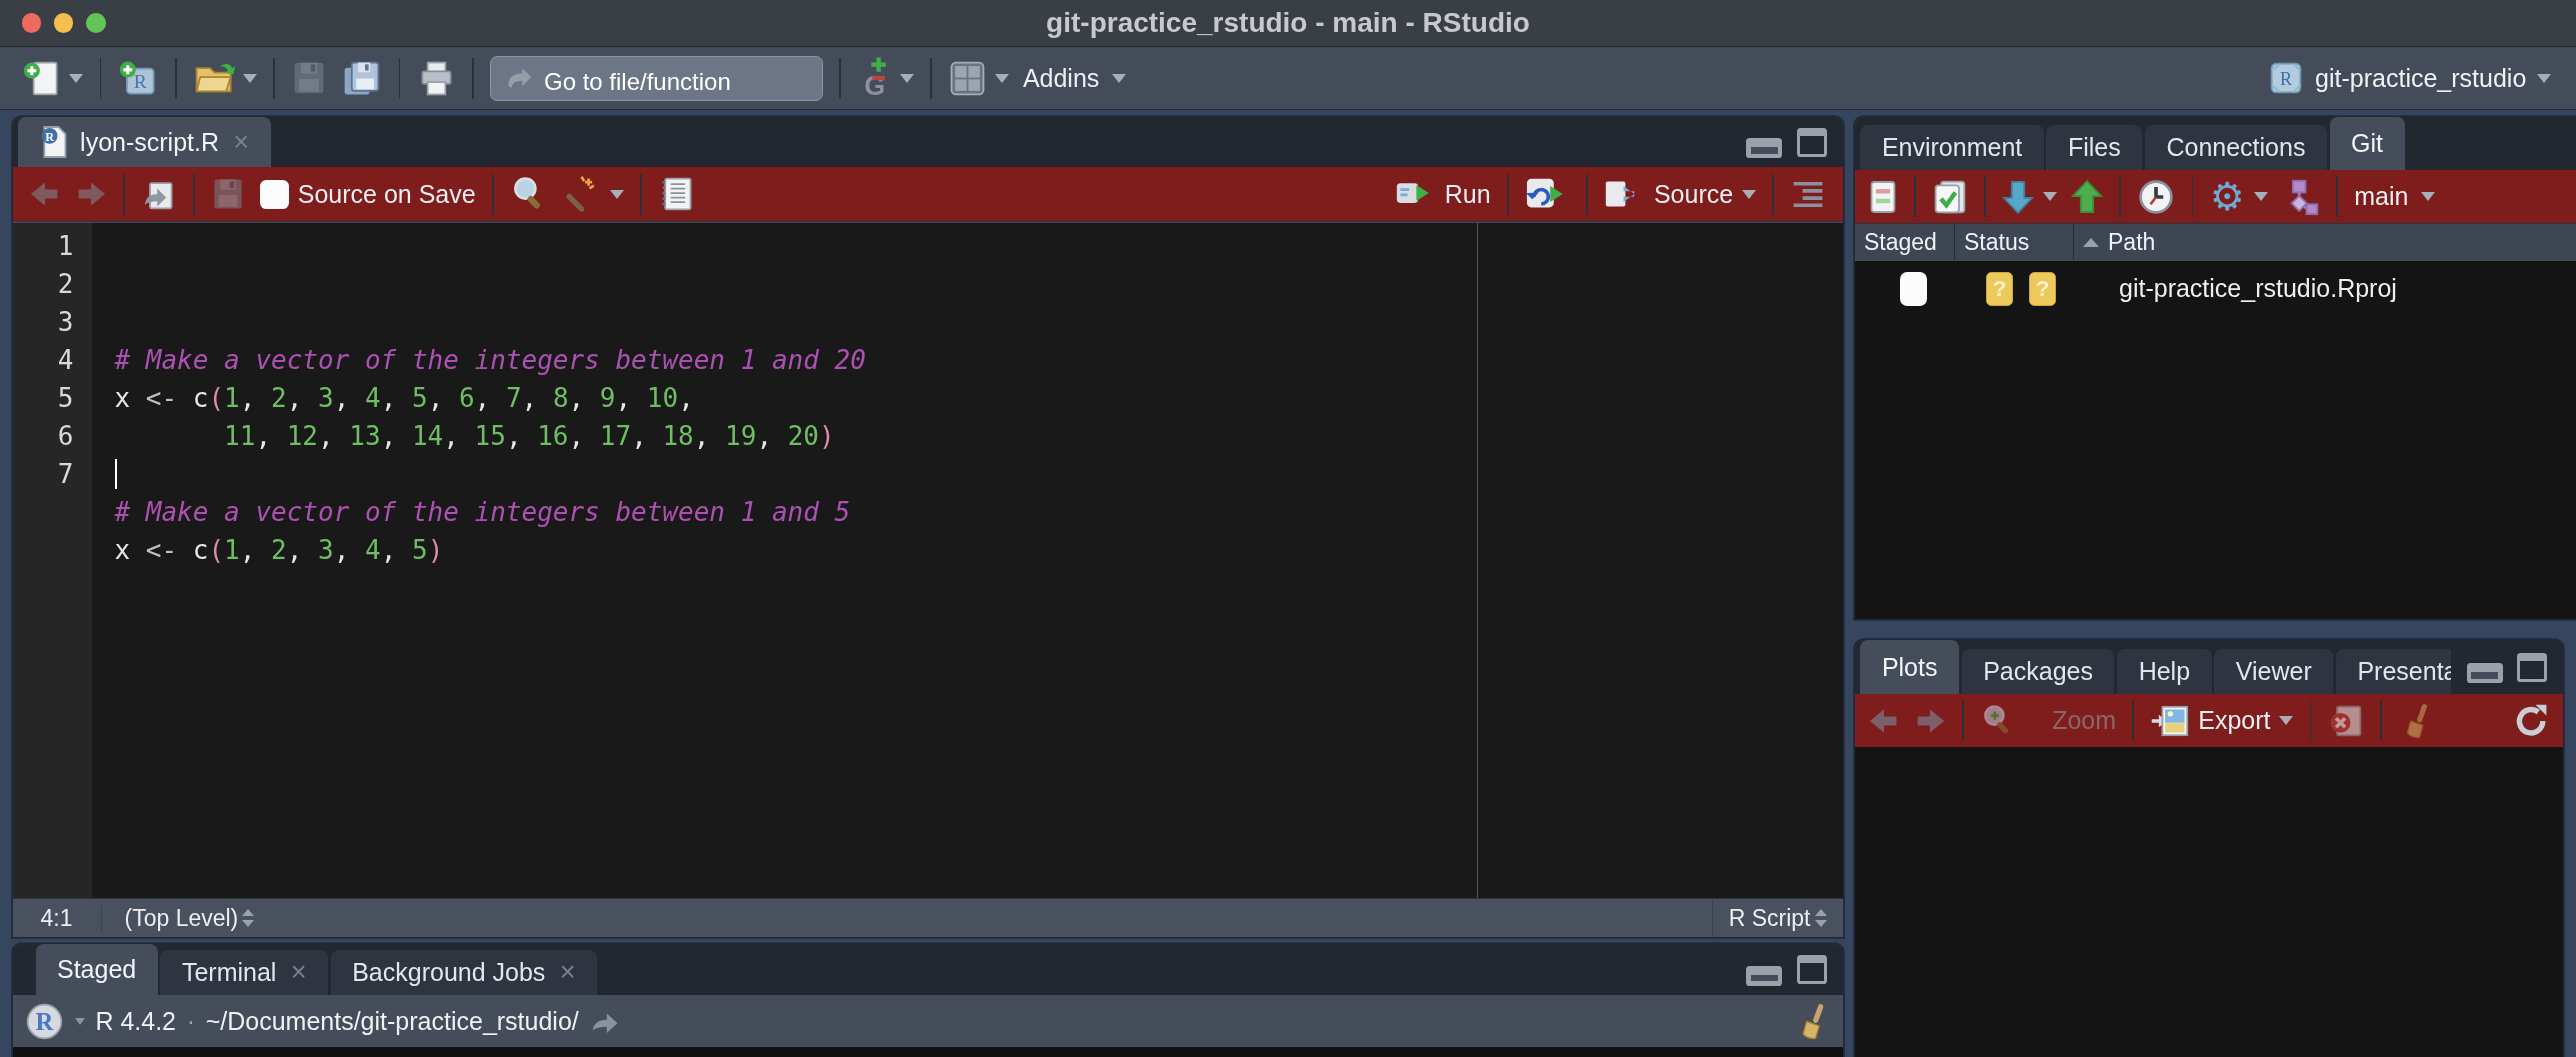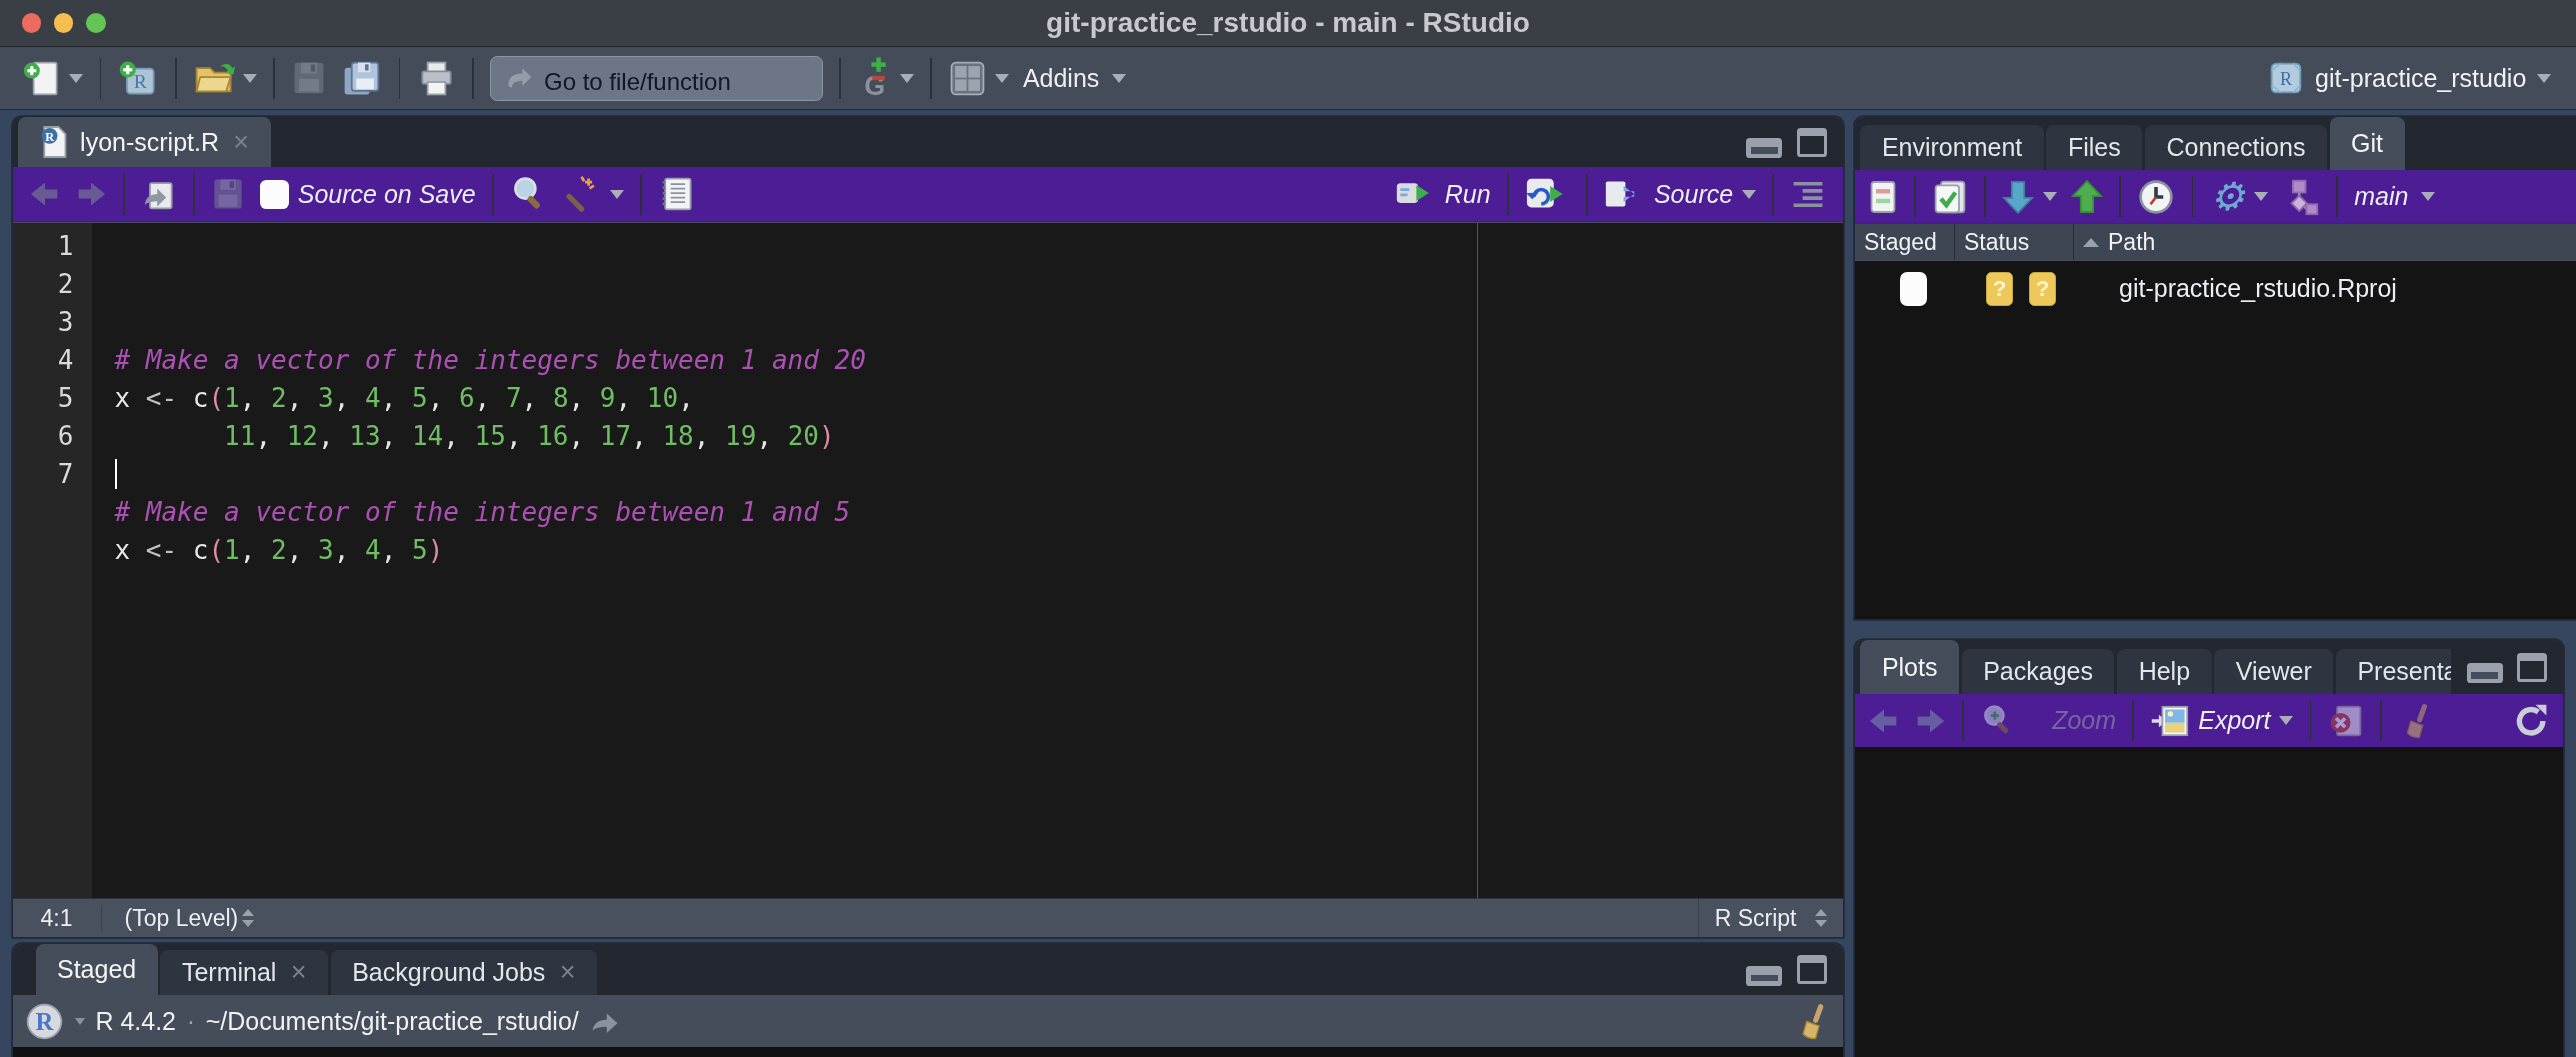--- a/index.html
+++ b/index.html
@@ -16,21 +16,21 @@
 
   .main-toolbar{position:absolute;top:47px;left:0;width:2576px;height:63px;background:#454C59;
                 border-bottom:1.8px solid #262B33;display:flex;align-items:center;padding:0 16px;z-index:4;}
   .mt-group{display:flex;align-items:center;}
   .tool{display:flex;align-items:center;gap:7.2px;padding:0 7.2px;color:#EDEFF2;font-size:25px;}
   .sep{width:1.8px;height:41px;background:#2B303A;margin:0 9px;flex:none;}
   .caret{width:0;height:0;border-left:7.2px solid transparent;border-right:7.2px solid transparent;
          border-top:9px solid #A7AEB8;display:inline-block;}
   .goto-box{width:333px;height:45px;background:#6C7686;border:1.8px solid #8C96A4;border-radius:7.2px;
             display:flex;align-items:center;gap:10.7px;padding:0 12.5px;margin:0 7.2px;}
-  .goto-box span{color:#0f172a;font-size:24px;margin-top:7px;}
+  .goto-box span{color:#ffffff;font-size:24px;margin-top:7px;}
   .proj-chooser{margin-left:auto;display:flex;align-items:center;gap:10.7px;color:#F0F2F4;font-size:25px;padding-right:9px;}
 
   
   .pane{position:absolute;background:#454D5B;border-radius:9px 9px 0 0;overflow:hidden;
         box-shadow:0 0 0 1.8px rgba(14,19,27,.55);}
   #source-pane{left:12.5px;top:117px;width:1830px;height:820px;}
   #console-pane{left:12.5px;top:944px;width:1830px;height:114px;}
   #git-pane{left:1855px;top:117px;width:840px;height:502px;}
   #plots-pane{left:1855px;top:640px;width:708px;height:418px;}
 
@@ -45,21 +45,21 @@
   #git-pane .tab.active,#plots-pane .tab.active,#console-pane .tab.active{height:100%;}
   #console-pane .tab:first-child{margin-left:23px;}
   .tab .close-x{color:#79818D;font-size:27px;margin-left:3.6px;}
   .tab-clip{overflow:hidden;max-width:134px;}
 
   .minmax{margin-left:auto;display:flex;align-items:center;gap:14.3px;padding:0 16px;height:100%;}
   .ic-min{width:36px;height:19.7px;background:#9AA1AB;border-radius:3.6px;position:relative;align-self:center;margin-top:12.5px;}
   .ic-min::after{content:"";position:absolute;left:4.5px;top:9px;width:27px;height:6.3px;background:#454D5B;}
   .ic-max{width:30px;height:29px;border:3.6px solid #9AA1AB;border-top-width:8px;border-radius:3.6px;background:transparent;}
 
-  .ptoolbar{height:55px;background:#4c1d95;display:flex;align-items:center;border-bottom:1.8px solid #2F343E;padding:0 9px;font-style:italic;}
+  .ptoolbar{height:55px;background:#7f1d1d;display:flex;align-items:center;border-bottom:1.8px solid #2F343E;padding:0 9px;}
   .tbtn{display:flex;align-items:center;gap:9px;padding:0 7.2px;color:#EDEFF2;font-size:25px;white-space:nowrap;}
   .muted-txt{color:#97A0AC;}
   .right-group{margin-left:auto;display:flex;align-items:center;}
 
   
   .editor{position:absolute;left:0;right:0;top:106px;bottom:39px;background:#191919;display:flex;
           font-family:"DejaVu Sans Mono", monospace;font-size:26px;line-height:38px;}
   .gutter{width:79px;background:#262626;color:#DADADA;text-align:right;padding:3.6px 18px 0 0;flex:none;}
   .code{flex:1;padding:3.6px 0 0 23px;white-space:pre;position:relative;}
   .margin-line{position:absolute;left:1385px;top:0;bottom:0;width:1.8px;background:#53565C;}
@@ -352,21 +352,21 @@
   <div class="statusbar">
     <div class="cell-pos">4:1</div>
     <div class="selecty">
       <span>(Top Level)</span>
       <span class="updown">
           <i class="u"></i>
           <i class="d"></i>
         </span>
     </div>
     <div class="cell-type">
-      <span class="selecty" style="padding:0;gap:18px;">
+      <span class="selecty" style="padding:0;gap:4px;">
         <span>R Script</span>
         <span class="updown">
             <i class="u"></i>
             <i class="d"></i>
           </span>
       </span>
     </div>
   </div>
 </div>
 

